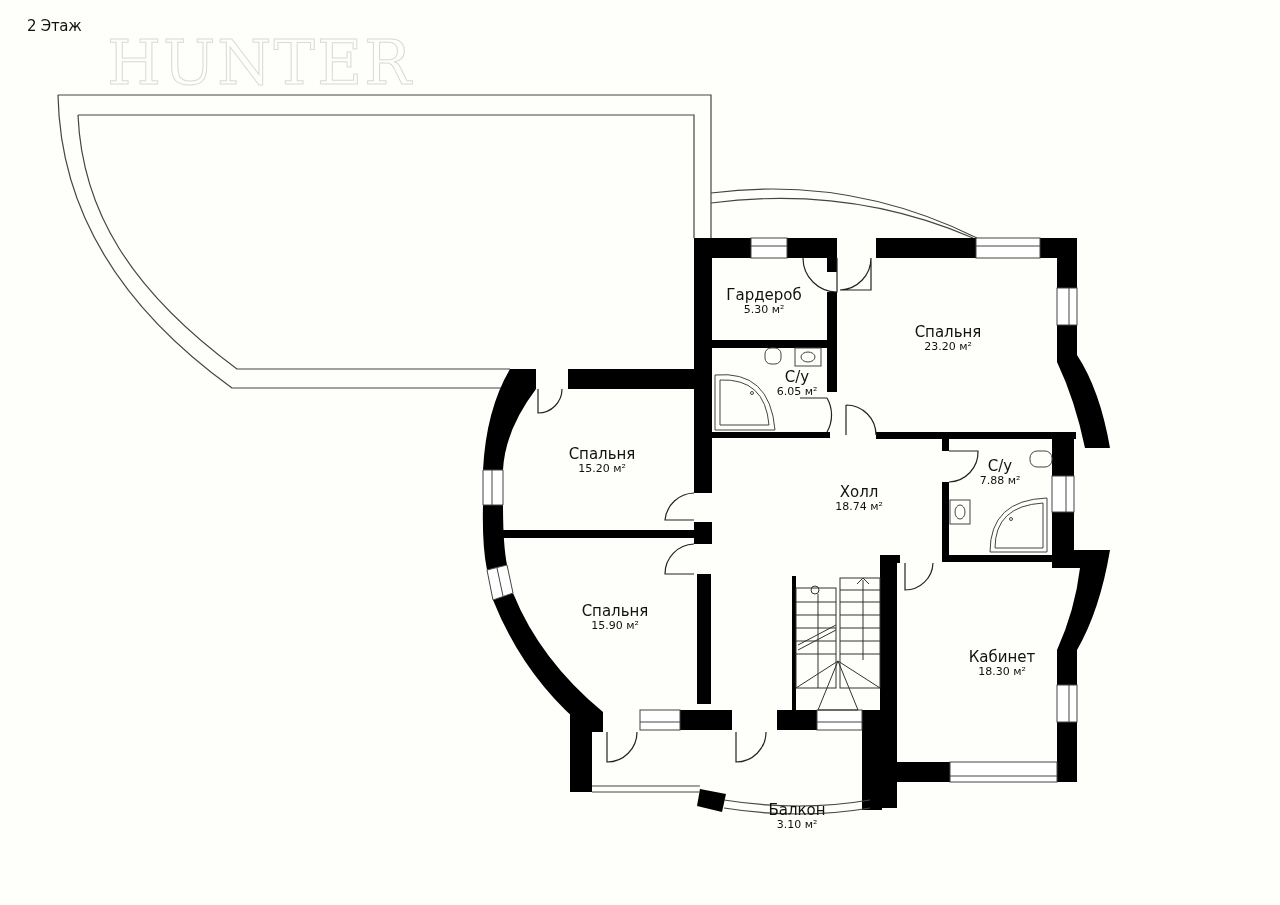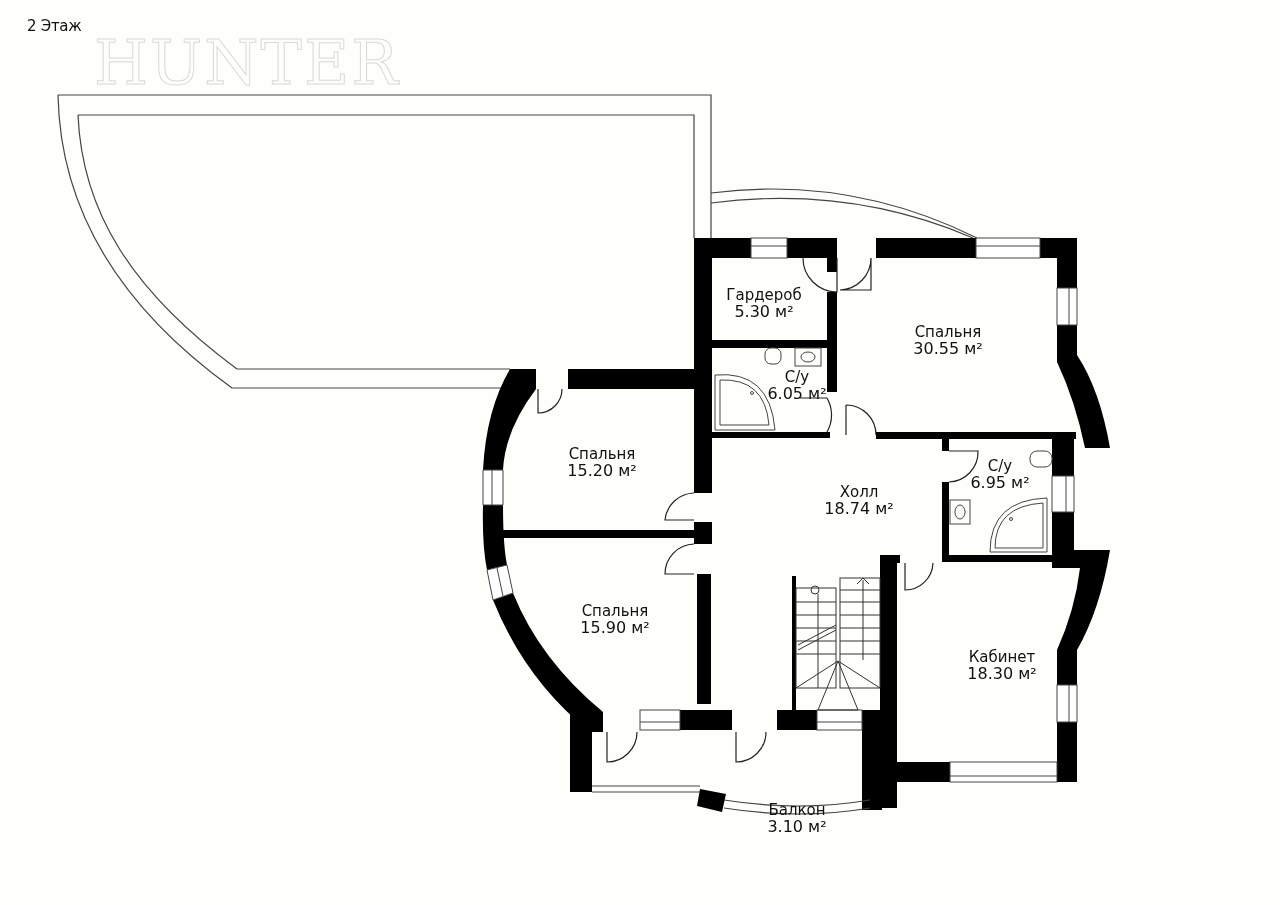--- a/index.html
+++ b/index.html
@@ -1,24 +1,24 @@
 <!DOCTYPE html>
 <html><head>
 <meta charset="utf-8">
 <style>
   html, body { margin:0; padding:0; background:#fefefb; }
   body { width:1280px; height:905px; position:relative; overflow:hidden; font-family:"DejaVu Sans", sans-serif; }
   #plan { position:absolute; left:0; top:0; }
   .floor-title { position:absolute; left:27px; top:17px; font-size:15px; color:#111; font-family:"DejaVu Sans", sans-serif; letter-spacing:-0.3px; }
   .watermark { position:absolute; left:55px; top:40px; font-family:"DejaVu Serif", serif; color:transparent; -webkit-text-stroke:1px #d9d9d6; font-weight:normal; line-height:1; pointer-events:none; }
   .wm1 { font-size:62px; letter-spacing:2px; }
-  .wm2 { font-size:62px; letter-spacing:2px; margin-left:39px; margin-top:-8px; }
+  .wm2 { font-size:62px; letter-spacing:2px; margin-left:52px; margin-top:-8px; }
   .label { position:absolute; text-align:center; transform:translateX(-50%); color:#111; line-height:1.05; }
   .label .name { font-size:15px; display:block; }
-  .label .area { font-size:16px; display:block; }
+  .label .area { font-size:11px; display:block; }
 </style>
 </head>
 <body>
 
 <svg id="plan" width="1280" height="905" viewBox="0 0 1280 905" xmlns="http://www.w3.org/2000/svg">
 
   <g fill="none" stroke="#444" stroke-width="1.2">
     <path d="M58 95 L711 95 L711 238 M58 95 C60 200 110 300 232 388 L505 388"></path>
     <path d="M78 115 L694 115 L694 238 M78 115 C82 210 130 290 237 369 L510 369"></path>
   </g>
@@ -183,33 +183,33 @@
 
 <div class="floor-title">2 Этаж</div>
 
 <div id="labels">
     <div class="label" style="left: 764px; top: 288px;">
       <span class="name">Гардероб</span>
       <span class="area">5.30 м²</span>
     </div>
     <div class="label" style="left: 948px; top: 325px;">
       <span class="name">Спальня</span>
-      <span class="area">30.55 м²</span>
+      <span class="area">23.20 м²</span>
     </div>
     <div class="label" style="left: 797px; top: 370px;">
       <span class="name">С/у</span>
       <span class="area">6.05 м²</span>
     </div>
     <div class="label" style="left: 602px; top: 447px;">
       <span class="name">Спальня</span>
       <span class="area">15.20 м²</span>
     </div>
     <div class="label" style="left: 1000px; top: 459px;">
       <span class="name">С/у</span>
-      <span class="area">6.95 м²</span>
+      <span class="area">7.88 м²</span>
     </div>
     <div class="label" style="left: 823px; top: 485px; margin-left: 36px;">
       <span class="name">Холл</span>
       <span class="area">18.74 м²</span>
     </div>
     <div class="label" style="left: 615px; top: 604px;">
       <span class="name">Спальня</span>
       <span class="area">15.90 м²</span>
     </div>
     <div class="label" style="left: 1002px; top: 650px;">

